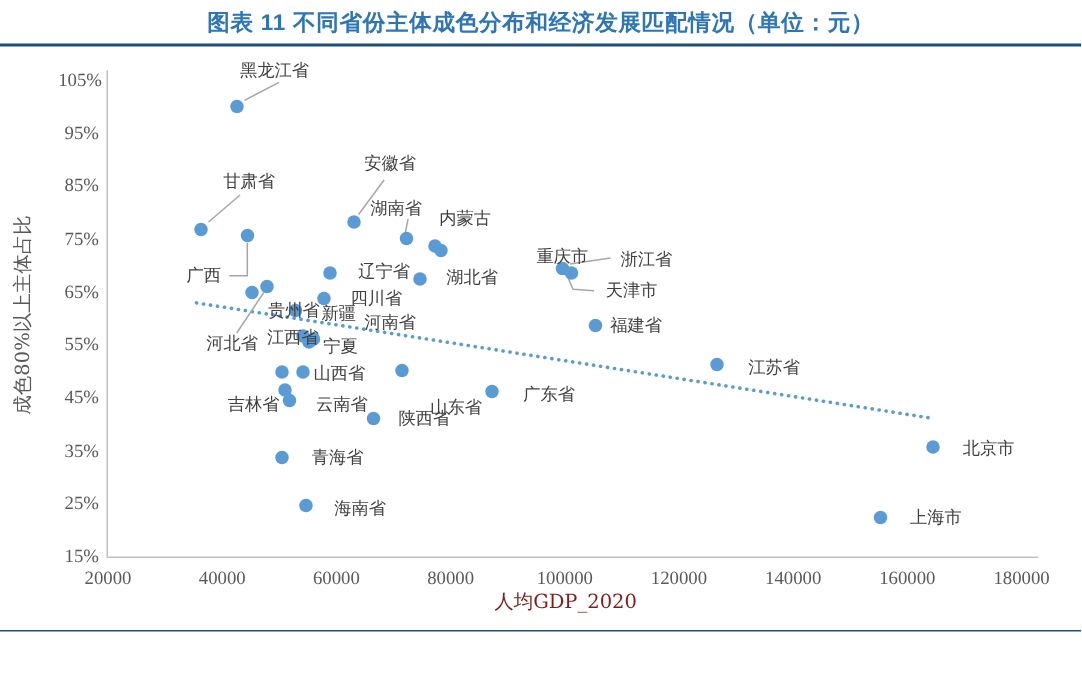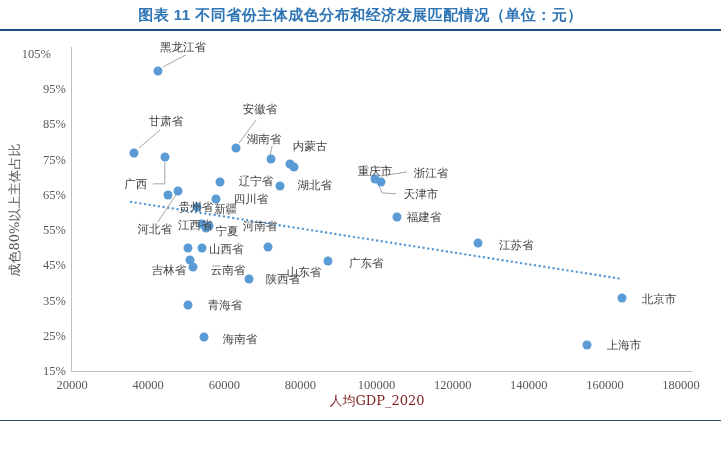--- a/index.html
+++ b/index.html
@@ -73,21 +73,21 @@
       <div class="pt-label" style="left: 242.821px; top: 131.083px;">湖北省</div>
       <div class="dot" style="left: 143.876px; top: 145.116px;"></div>
       <div class="pt-label" style="left: 178.876px; top: 145.116px;">四川省</div>
       <div class="dot" style="left: 124.845px; top: 152.864px;"></div>
       <div class="pt-label" style="left: 153.845px; top: 154.864px;">新疆</div>
       <div class="dot" style="left: 130.174px; top: 170.123px;"></div>
       <div class="pt-label" style="left: 123.174px; top: 171.123px;">江西省</div>
       <div class="dot" style="left: 133.98px; top: 173.998px;"></div>
       <div class="pt-label" style="left: 154.98px; top: 176.998px;">宁夏</div>
       <div class="dot" style="left: 137.025px; top: 171.884px;"></div>
-      <div class="pt-label" style="left: 188.025px; top: 172px;">河南省</div>
+      <div class="pt-label" style="left: 188.025px; top: 161px;">河南省</div>
       <div class="dot" style="left: 130.174px; top: 194.074px;"></div>
       <div class="pt-label" style="left: 154.174px; top: 195.074px;">山西省</div>
       <div class="dot" style="left: 116.091px; top: 194.074px;"></div>
       <div class="dot" style="left: 117.994px; top: 206.05px;"></div>
       <div class="pt-label" style="left: 155.994px; top: 216.05px;">云南省</div>
       <div class="dot" style="left: 121.039px; top: 213.094px;"></div>
       <div class="pt-label" style="left: 97.0387px; top: 216.094px;">吉林省</div>
       <div class="dot" style="left: 176.991px; top: 225.07px;"></div>
       <div class="pt-label" style="left: 210.991px; top: 225.07px;">陕西省</div>
       <div class="dot" style="left: 196.022px; top: 193.018px;"></div>
@@ -118,21 +118,21 @@
   <div class="rule-bottom"></div>
 <div class="tick" style="left: 72px; top: 378px; transform: translateX(-50%);">20000</div>
     <div class="tick" style="left: 148.125px; top: 378px; transform: translateX(-50%);">40000</div>
     <div class="tick" style="left: 224.25px; top: 378px; transform: translateX(-50%);">60000</div>
     <div class="tick" style="left: 300.375px; top: 378px; transform: translateX(-50%);">80000</div>
     <div class="tick" style="left: 376.5px; top: 378px; transform: translateX(-50%);">100000</div>
     <div class="tick" style="left: 452.625px; top: 378px; transform: translateX(-50%);">120000</div>
     <div class="tick" style="left: 528.75px; top: 378px; transform: translateX(-50%);">140000</div>
     <div class="tick" style="left: 604.875px; top: 378px; transform: translateX(-50%);">160000</div>
     <div class="tick" style="left: 681px; top: 378px; transform: translateX(-50%);">180000</div>
-    <div class="tick" style="left: 51px; top: 54px; transform: translate(-100%, -50%); text-align: right;">105%</div>
+    <div class="tick" style="left: 68px; top: 54px; transform: translate(-100%, -50%); text-align: right;">105%</div>
     <div class="tick" style="left: 66px; top: 89.2222px; transform: translate(-100%, -50%);">95%</div>
     <div class="tick" style="left: 66px; top: 124.444px; transform: translate(-100%, -50%);">85%</div>
     <div class="tick" style="left: 66px; top: 159.667px; transform: translate(-100%, -50%);">75%</div>
     <div class="tick" style="left: 66px; top: 194.889px; transform: translate(-100%, -50%);">65%</div>
     <div class="tick" style="left: 66px; top: 230.111px; transform: translate(-100%, -50%);">55%</div>
     <div class="tick" style="left: 66px; top: 265.333px; transform: translate(-100%, -50%);">45%</div>
     <div class="tick" style="left: 66px; top: 300.556px; transform: translate(-100%, -50%);">35%</div>
     <div class="tick" style="left: 66px; top: 335.778px; transform: translate(-100%, -50%);">25%</div>
     <div class="tick" style="left: 66px; top: 371px; transform: translate(-100%, -50%);">15%</div>
   </div>

